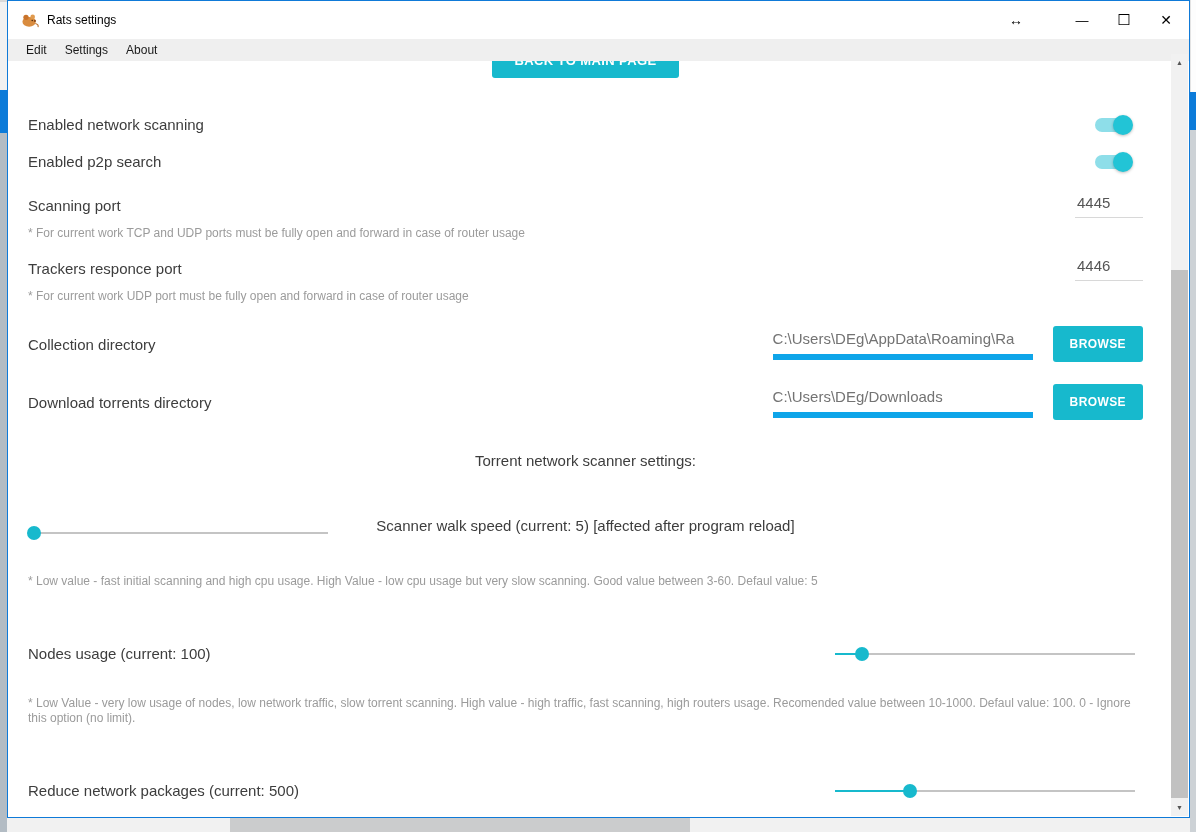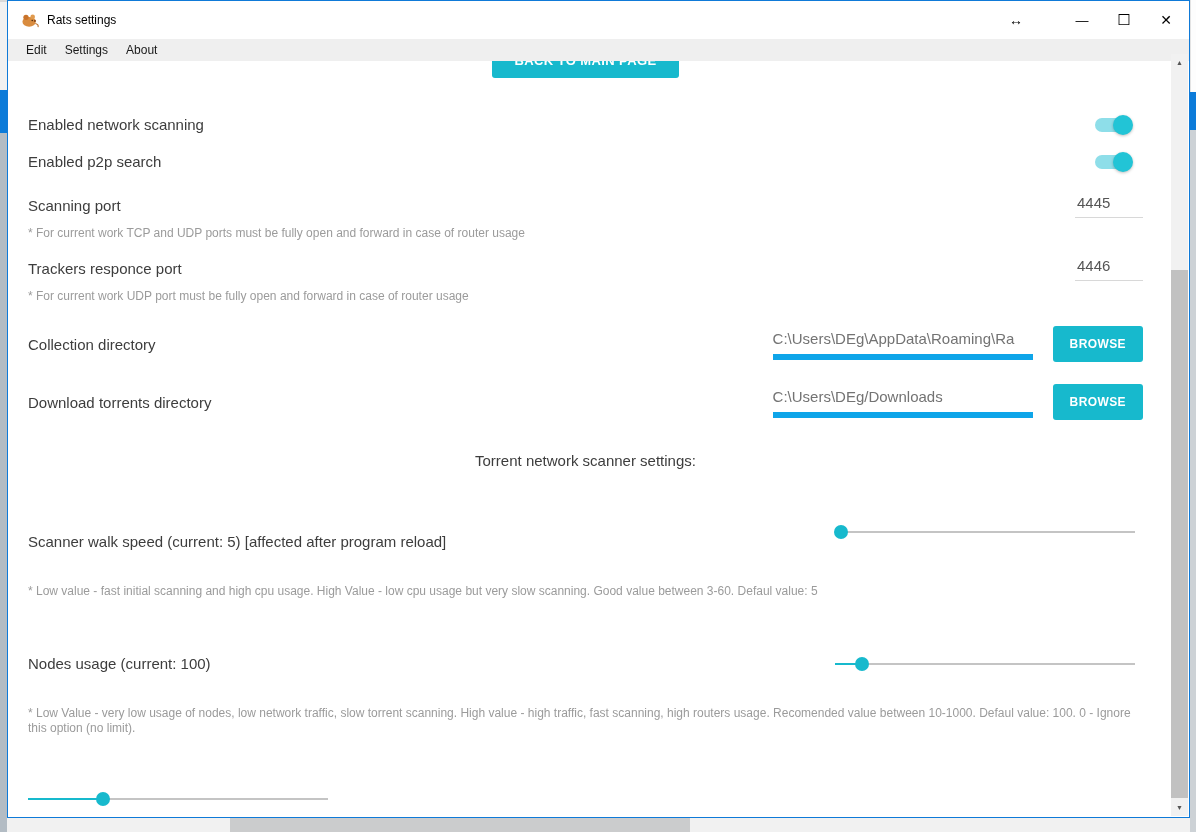--- a/index.html
+++ b/index.html
@@ -67,21 +67,21 @@
   .browse-btn { padding:11px 17px; margin-left:20px; font-size:12px; }
 
   .section-title { text-align:center; font-size:15px; color:#3d3d3d; margin-top:32px; }
 
   .slider-row { margin-top:56px; }
   .slider { position:relative; width:300px; height:14px; margin-right:8px; }
   .slider .track { position:absolute; left:0; right:0; top:6px; height:2px; background:#c4c4c4; }
   .slider .fill { position:absolute; left:0; top:6px; height:2px; background:#17b9cd; }
   .slider .thumb { position:absolute; top:0; width:14px; height:14px; border-radius:50%;
                    background:#17b9cd; transform:translateX(-50%); cursor:pointer; }
-  .slider-row1 { margin-top:64px; }
+  .slider-row1 { margin-top:48px;flex-direction:column; }
   .slider-row1 .slider { align-self:flex-start; margin-top:-8px; }
   .note-gap { margin-top:34px; }
   .note-wide { padding-right:4px; }
 
   
   .scrollbar { position:absolute; top:53px; right:1px; width:17px; bottom:1px; background:#f1f1f1; }
   .sb-arrow { position:absolute; left:0; width:17px; height:17px; display:flex; align-items:center;
               justify-content:center; font-size:7px; color:#555; }
   .sb-up { top:0; }
   .sb-down { bottom:0; }
@@ -193,20 +193,21 @@
         <span class="label">Nodes usage (current: 100)</span>
         <span class="slider">
           <span class="track"></span>
           <span class="fill" style="width: 9%;"></span>
           <span class="thumb" style="left: 9%;"></span>
         </span>
       </div>
       <div class="note note-gap note-wide">* Low Value - very low usage of nodes, low network traffic, slow torrent scanning. High value - high traffic, fast scanning, high routers usage. Recomended value between 10-1000. Defaul value: 100. 0 - Ignore this option (no limit).</div>
 
       <div class="row slider-row">
+        <span class="label">Reduce network packages (current: 500)</span>
         <span class="slider">
           <span class="track"></span>
           <span class="fill" style="width: 25%;"></span>
           <span class="thumb" style="left: 25%;"></span>
         </span>
       </div>
 
     </div>
 
     <div class="scrollbar">

